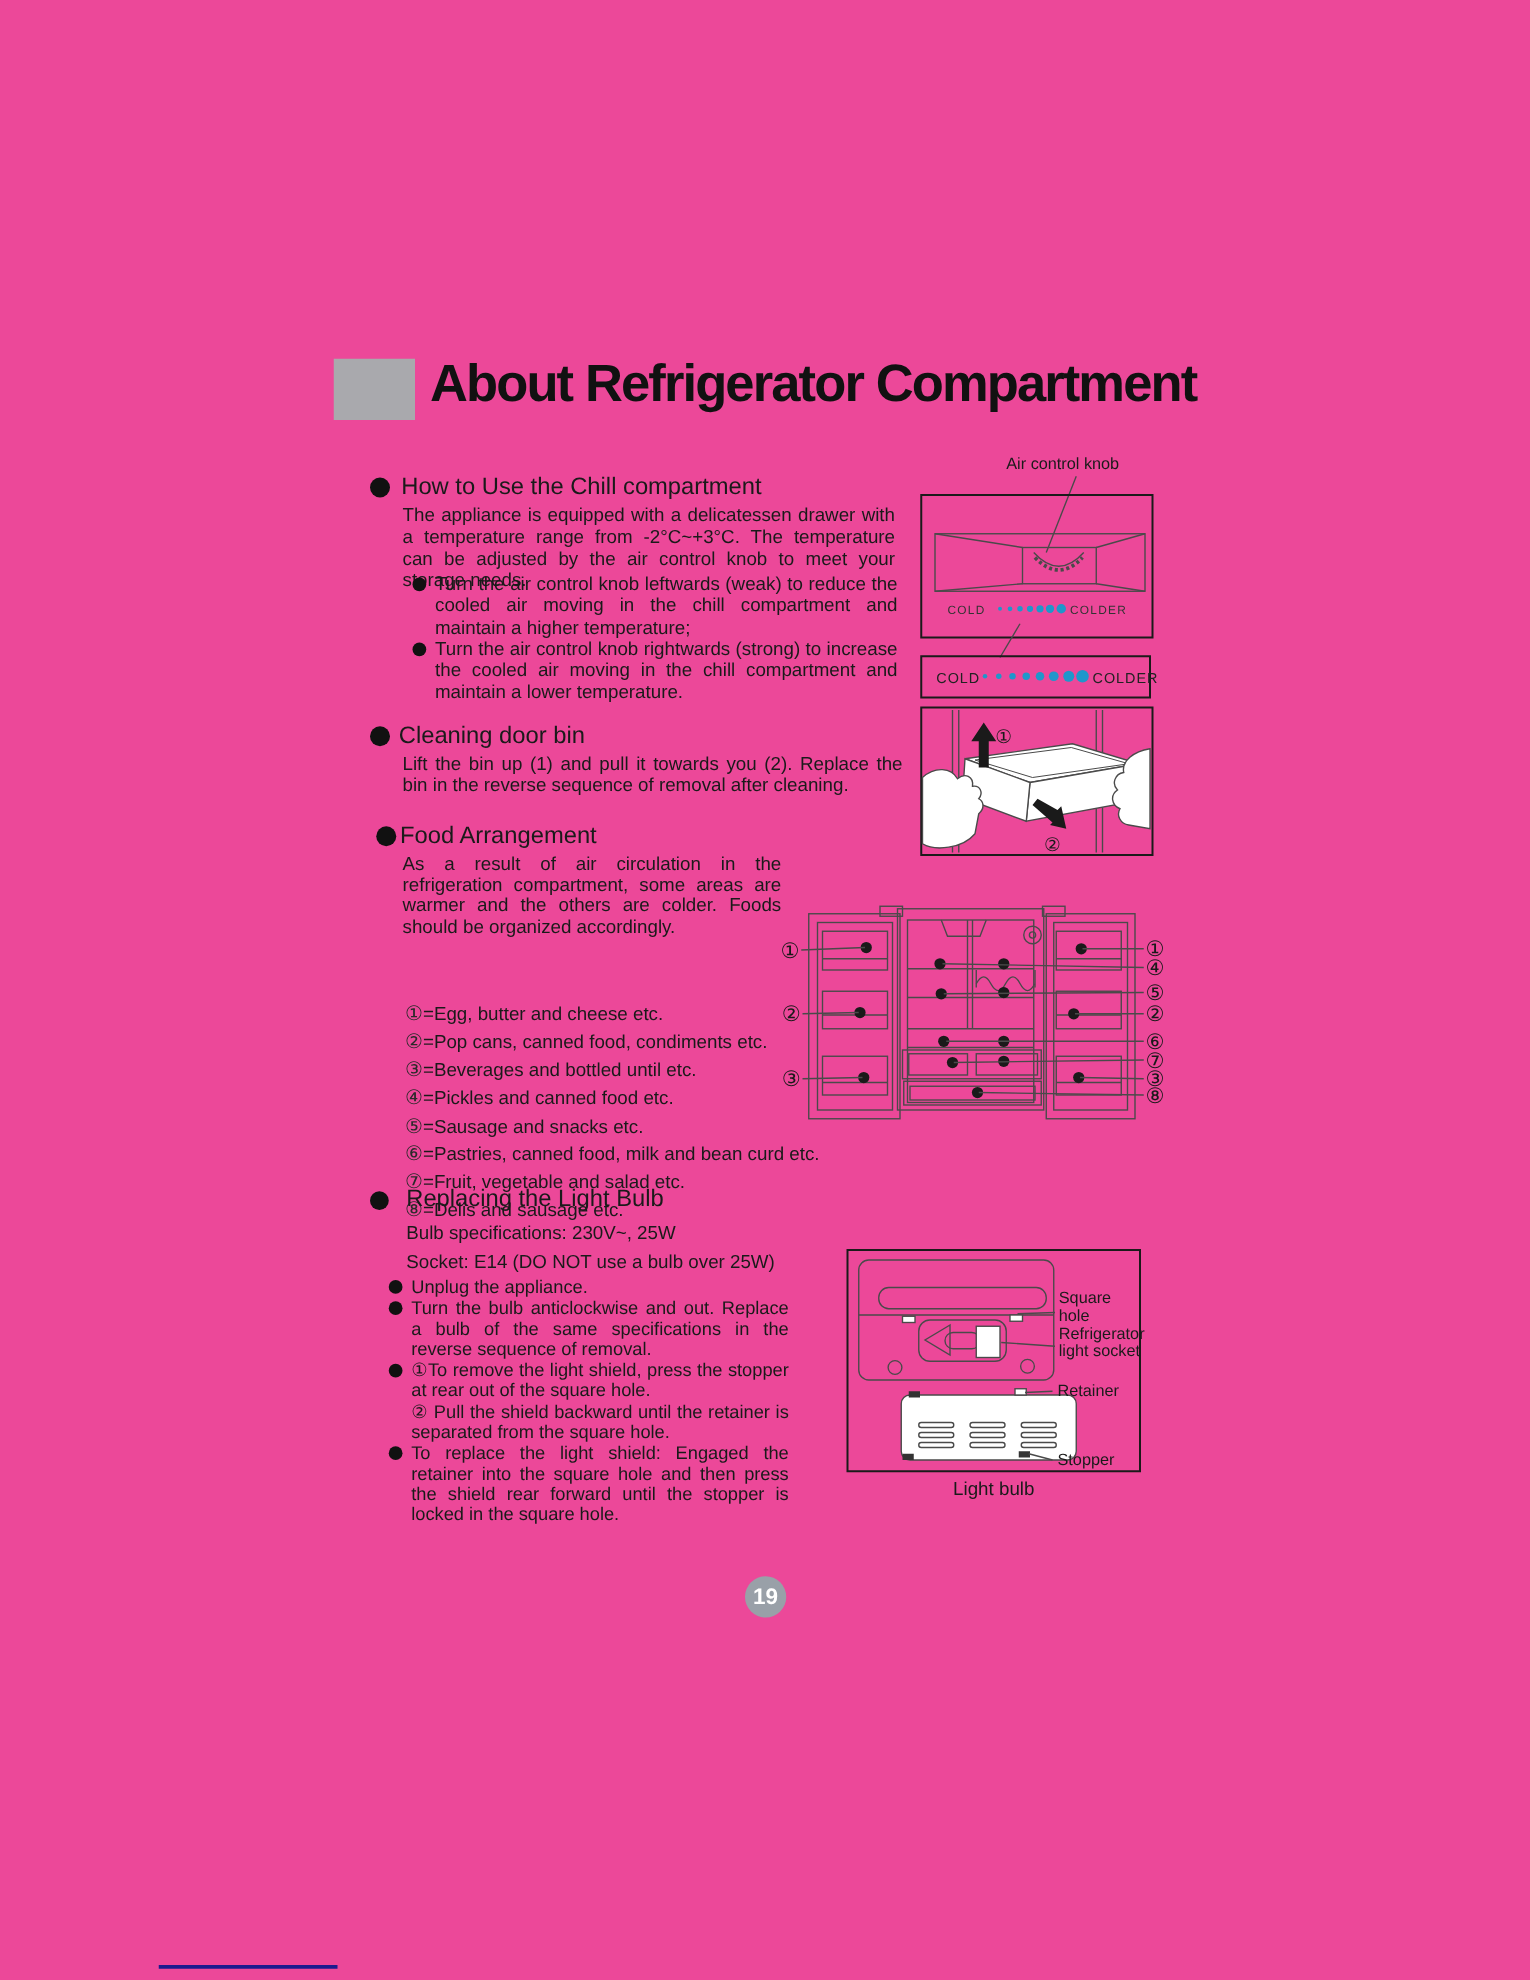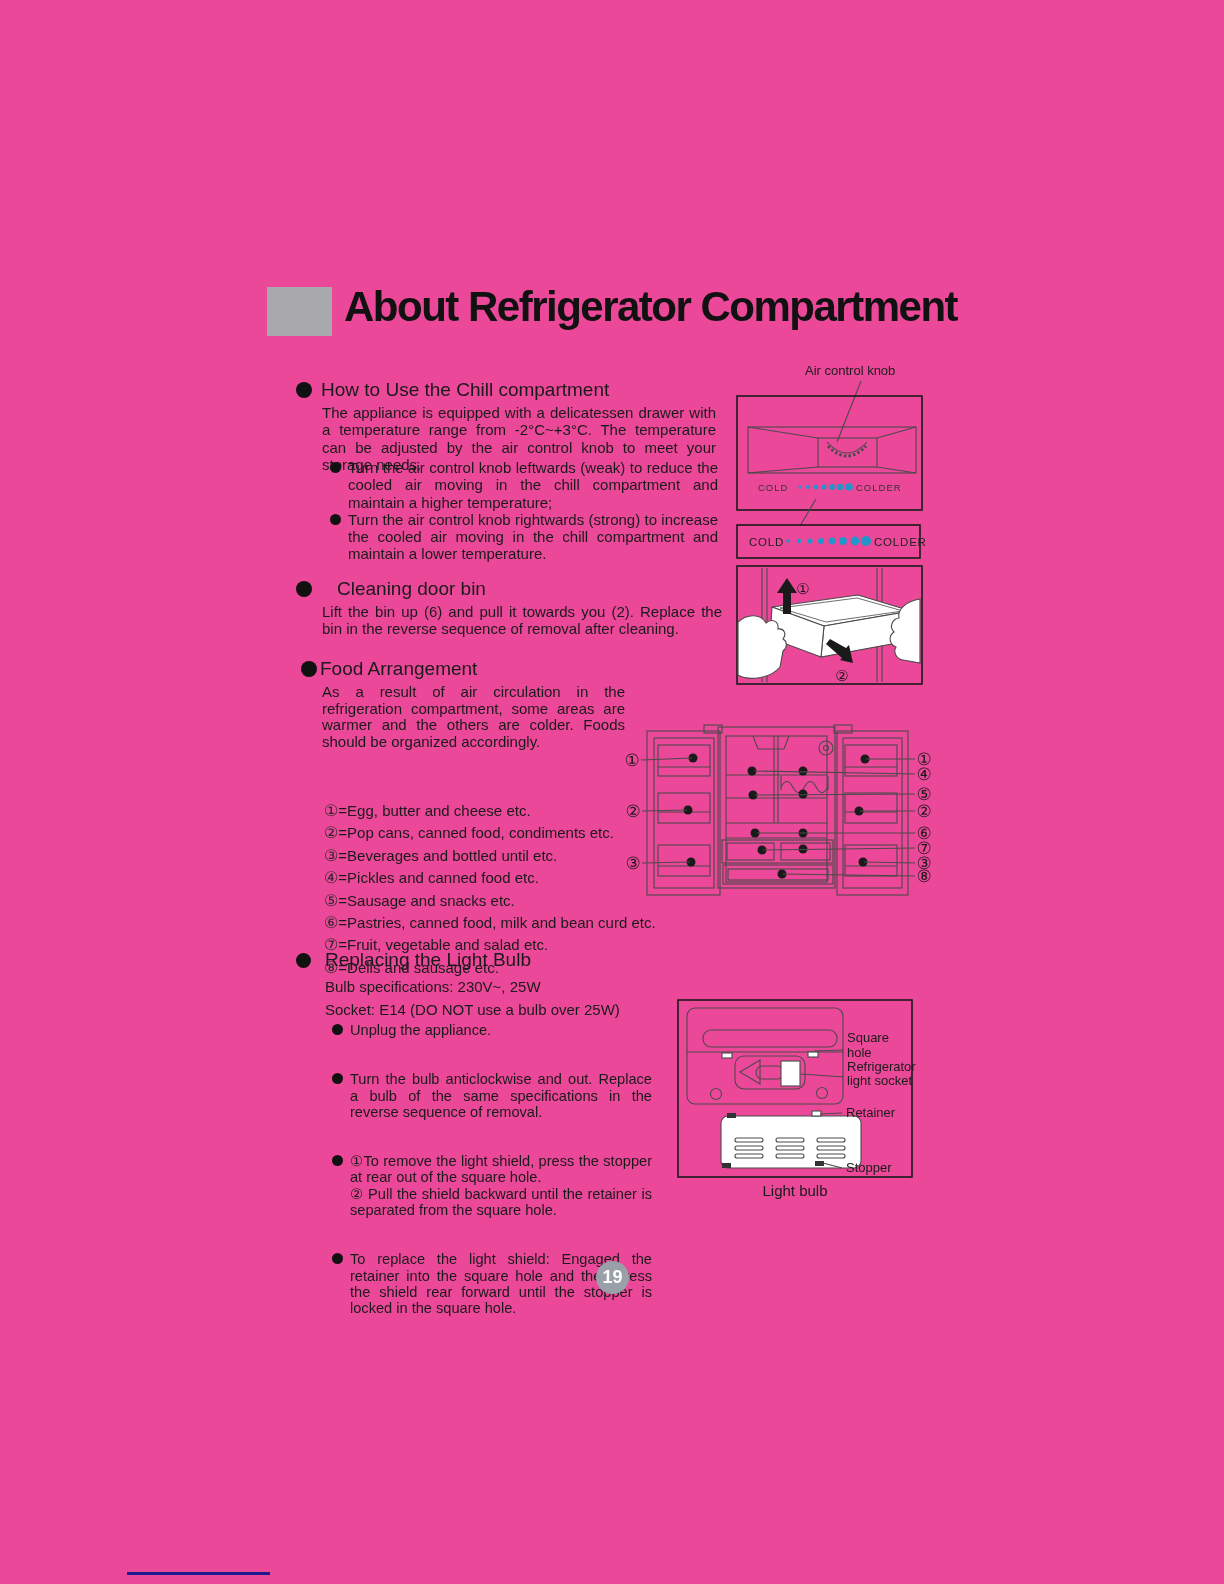--- a/index.html
+++ b/index.html
@@ -59,25 +59,25 @@
     <div class="sub-bullet">
       <span class="sb-dot"></span>
       <div class="sb-text">Turn the air control knob leftwards (weak) to reduce the cooled air moving in the chill compartment and maintain a higher temperature;</div>
     </div>
     <div class="sub-bullet">
       <span class="sb-dot"></span>
       <div class="sb-text">Turn the air control knob rightwards (strong) to increase the cooled air moving in the chill compartment and maintain a lower temperature.</div>
     </div>
   </div>
 
-  <div class="abs sec-head" style="left:296px; top:578px; gap:25px;">
+  <div class="abs sec-head" style="left:296px; top:578px; gap:7px;">
     <span class="sec-dot"></span>
     <span class="sec-title">Cleaning door bin</span>
   </div>
-  <div class="abs body-text" style="left:322px; top:603px; width:400px;">Lift the bin up (6) and pull it towards you (2). Replace the bin in the reverse sequence of removal after cleaning.</div>
+  <div class="abs body-text" style="left:322px; top:603px; width:400px;">Lift the bin up (1) and pull it towards you (2). Replace the bin in the reverse sequence of removal after cleaning.</div>
 
   <div class="abs sec-head" style="left:301px; top:658px; gap:3px;">
     <span class="sec-dot"></span>
     <span class="sec-title">Food Arrangement</span>
   </div>
   <div class="abs body-text" style="left:322px; top:684px; width:303px; line-height:16.6px;">As a result of air circulation in the refrigeration compartment, some areas are warmer and the others are colder. Foods should be organized accordingly.</div>
   <div class="abs food-items" style="left:324px; top:754px;margin-top:47px;">
     <div class="food-item"><span class="food-num">①</span><span>=Egg, butter and cheese etc.</span></div>
     <div class="food-item"><span class="food-num">②</span><span>=Pop cans, canned food, condiments etc.</span></div>
     <div class="food-item"><span class="food-num">③</span><span>=Beverages and bottled until etc.</span></div>
@@ -87,21 +87,21 @@
     <div class="food-item"><span class="food-num">⑦</span><span>=Fruit, vegetable and salad etc.</span></div>
     <div class="food-item"><span class="food-num">⑧</span><span>=Delis and sausage etc.</span></div>
   </div>
 
   <div class="abs sec-head" style="left:296px; top:949px; gap:14px;">
     <span class="sec-dot" style="width:15px;height:15px;"></span>
     <span class="sec-title">Replacing the Light Bulb</span>
   </div>
   <div class="abs bulb-lines" style="left:325px; top:978px;">Bulb specifications: 230V~, 25W</div>
   <div class="abs bulb-lines" style="left:325px; top:1001px;">Socket: E14 (DO NOT use a bulb over 25W)</div>
-  <div class="abs sub-bullets s4" style="left:332px; top:1022px; width:320px;gap:32px;">
+  <div class="abs sub-bullets s4" style="left:311px; top:1022px; width:320px;">
     <div class="sub-bullet">
       <span class="sb-dot"></span>
       <div class="sb-text">Unplug the appliance.</div>
     </div>
     <div class="sub-bullet" style="margin-top:1px;">
       <span class="sb-dot"></span>
       <div class="sb-text">Turn the bulb anticlockwise and out. Replace a bulb of the same specifications in the reverse sequence of removal.</div>
     </div>
     <div class="sub-bullet" style="margin-top:1px;">
       <span class="sb-dot"></span>

